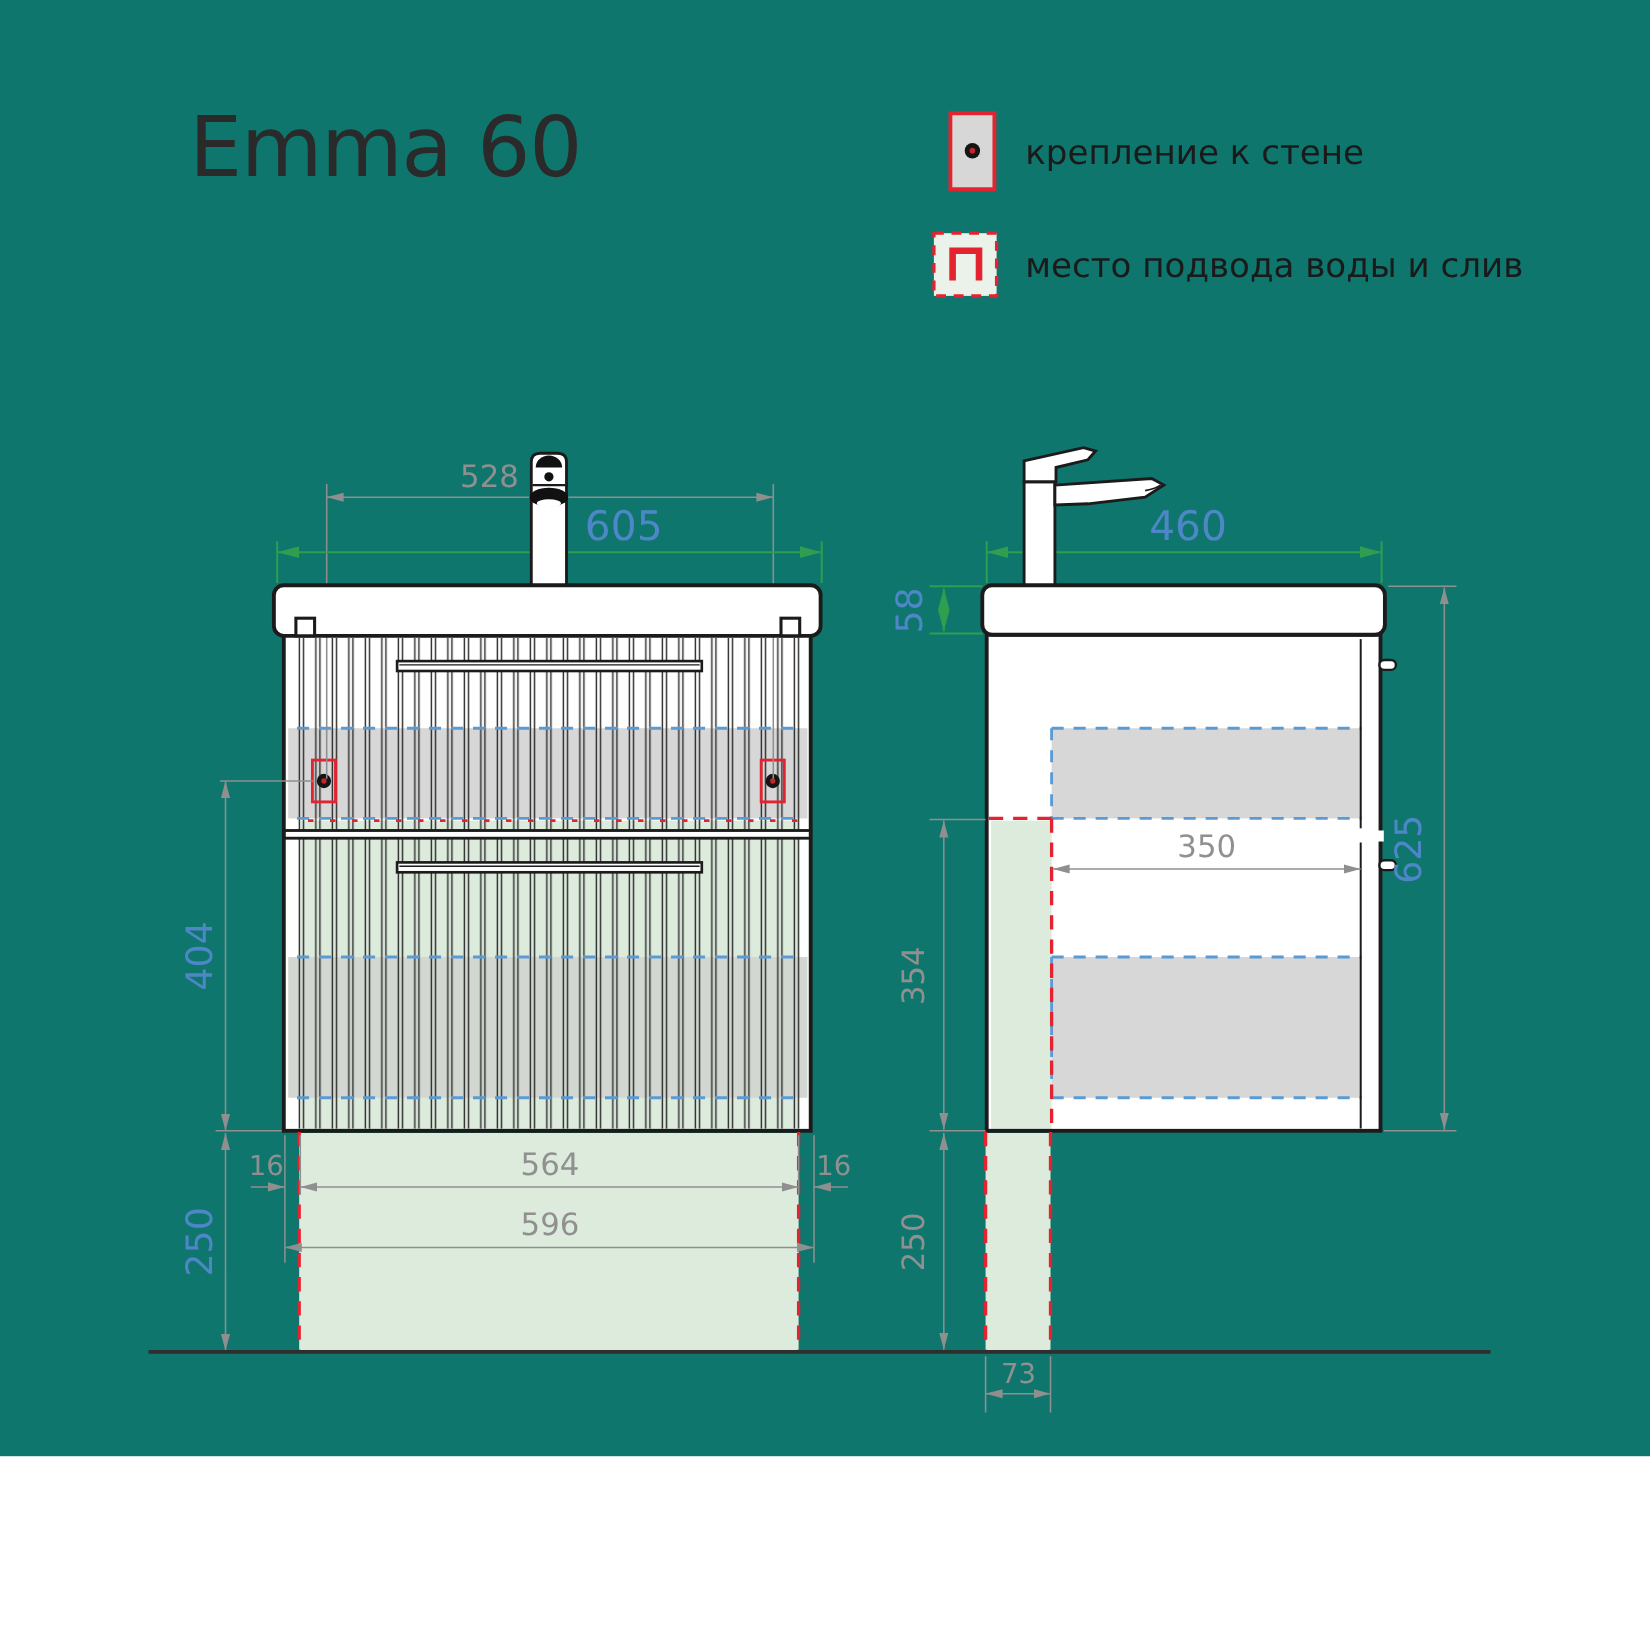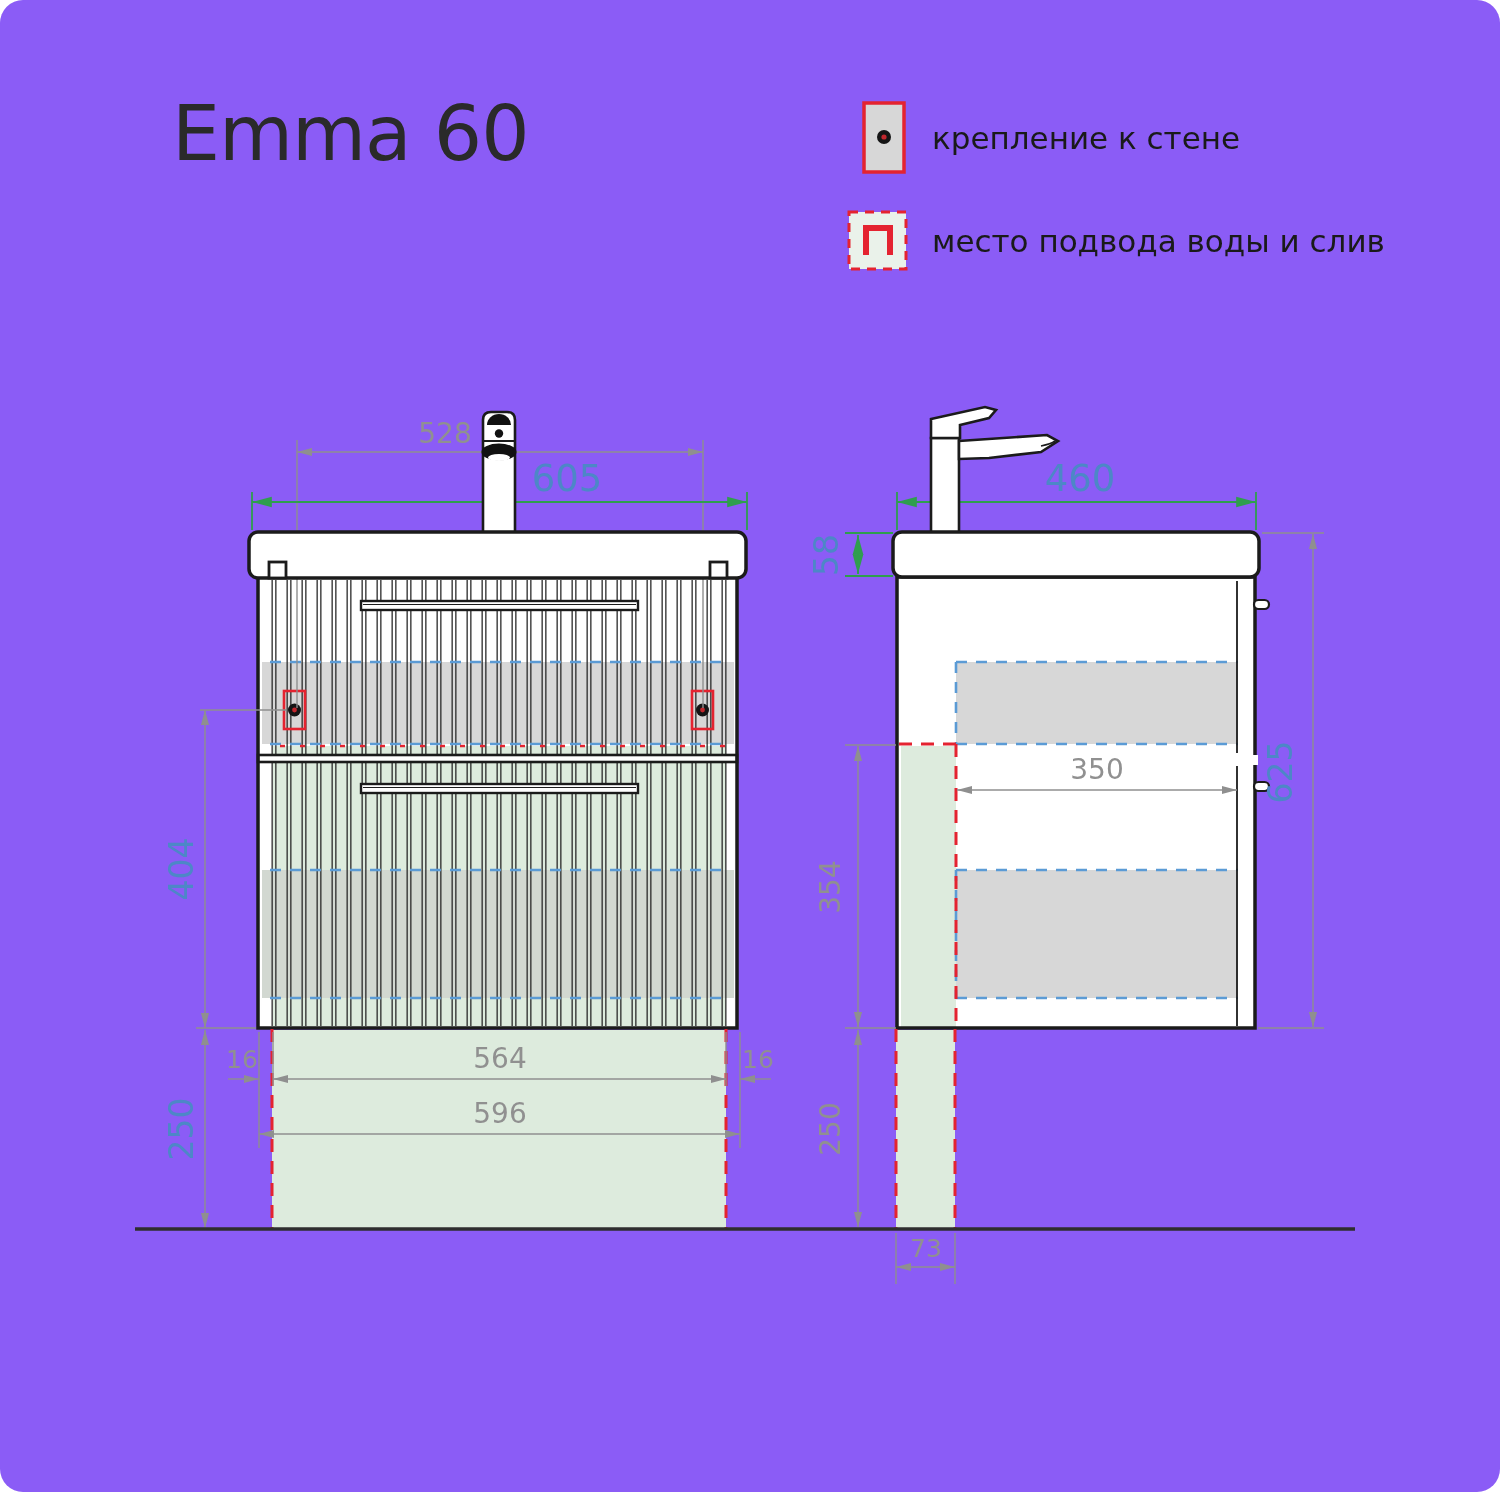--- a/index.html
+++ b/index.html
@@ -1,17 +1,17 @@
 <!DOCTYPE html>
 <html><head>
 <meta charset="utf-8">
 <style>
   html,body{margin:0;padding:0;background:#ffffff;}
-  .canvas{position:relative;width:1500px;height:1492px;background:#8b5cf6;overflow:hidden;
-          font-family:"DejaVu Sans","Liberation Sans",sans-serif;border-radius:23px;}
+  .canvas{position:relative;width:1500px;height:1324px;background:#0f766e;overflow:hidden;
+          font-family:"DejaVu Sans","Liberation Sans",sans-serif;}
   svg{position:absolute;left:0;top:0;}
   text{font-family:"DejaVu Sans","Liberation Sans",sans-serif;}
   .title-text{font-size:76px;fill:#2a2a2a;letter-spacing:-1px;}
   .legend-text{font-size:31px;fill:#1a1a1a;}
   .blk{stroke:#1b1b1b;fill:none;}
   .blkf{fill:#111111;stroke:none;}
   .dimline{stroke:#8f8f8f;stroke-width:1.4;fill:none;}
   .dimtext{font-size:28px;fill:#909090;}
   .dimtext-sm{font-size:25px;fill:#909090;}
   .bigblue{font-size:37px;fill:#4d87c7;}

